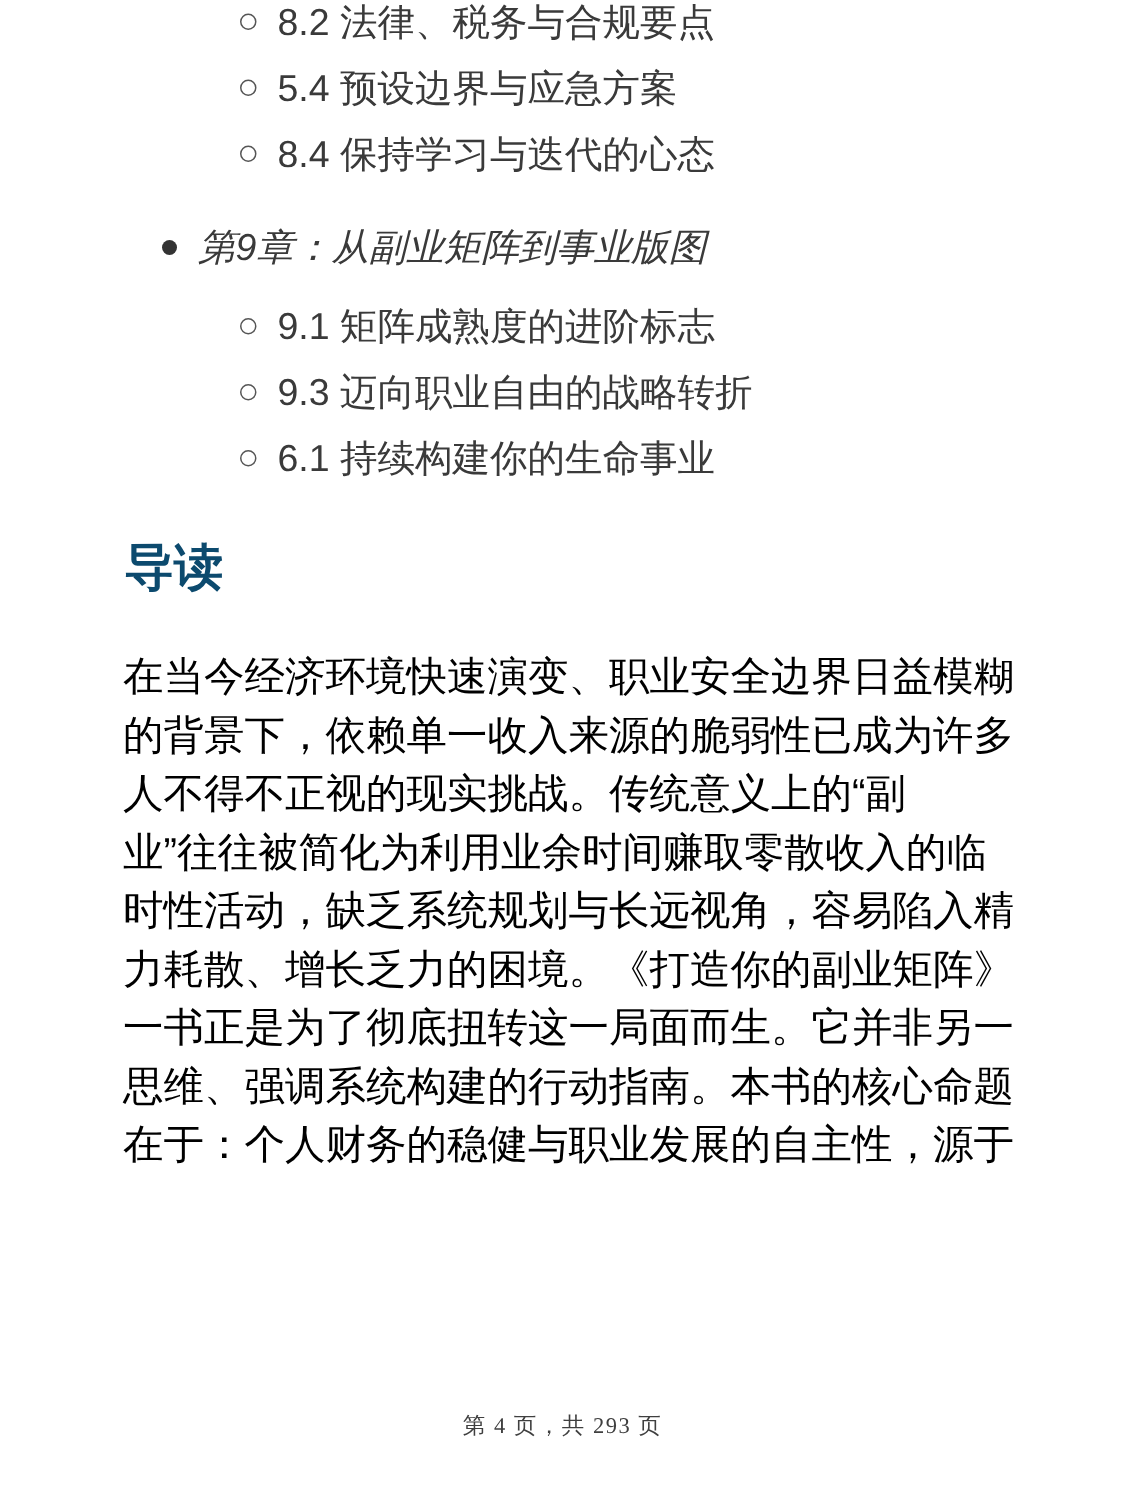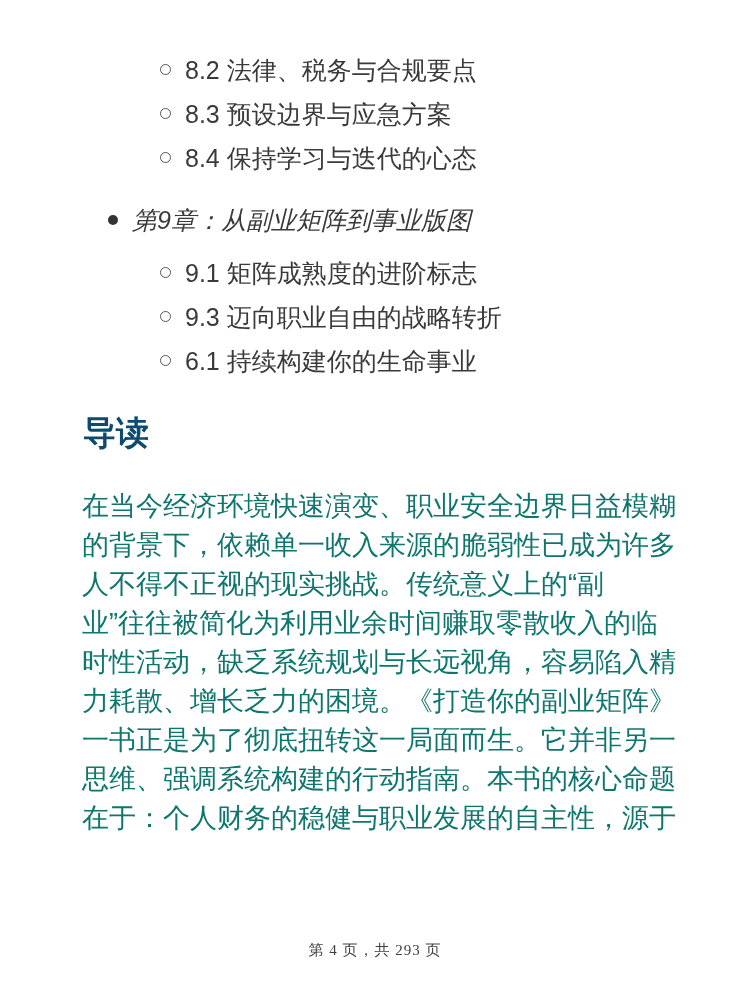--- a/index.html
+++ b/index.html
@@ -10,21 +10,21 @@
   .page {
     position: relative;
     width: 750px;
     height: 1000px;
     background: #ffffff;
     overflow: hidden;
     font-family: "Liberation Sans", sans-serif;
     color: #3a3a3a;
   }
   
-  .toc { padding-top: 55px; }
+  .toc { }
   .toc-sub-list {
     margin: 0;
     padding: 0;
     list-style: none;
   }
   .toc-sub-list li {
     position: relative;
     margin-left: 185px;
     margin-bottom: 14px;
     font-size: 25px;
@@ -69,21 +69,21 @@
     font-weight: bold;
     color: #0c4a6e;
   }
 
   
   .body-text {
     margin: 35px 0 0 82px;
     width: 600px;
     font-size: 27px;
     line-height: 39px;
-    color: #0f766e;
+    color: #000000;
   }
   .body-text .line { white-space: nowrap; }
 
   
   .footer {
     position: absolute;
     left: 0;
     right: 0;
     top: 941px;
     text-align: center;
@@ -100,21 +100,21 @@
 
   <div class="toc">
 
     <ul class="toc-sub-list">
       <li>
         <span class="bullet hollow"></span>
         <span>8.2 法律、税务与合规要点</span>
       </li>
       <li>
         <span class="bullet hollow"></span>
-        <span>8.3 预设边界与应急方案</span>
+        <span>5.4 预设边界与应急方案</span>
       </li>
       <li>
         <span class="bullet hollow"></span>
         <span>8.4 保持学习与迭代的心态</span>
       </li>
     </ul>
 
     <div class="toc-chapter">
       <span class="bullet solid"></span>
       <span>第9章：从副业矩阵到事业版图</span>

